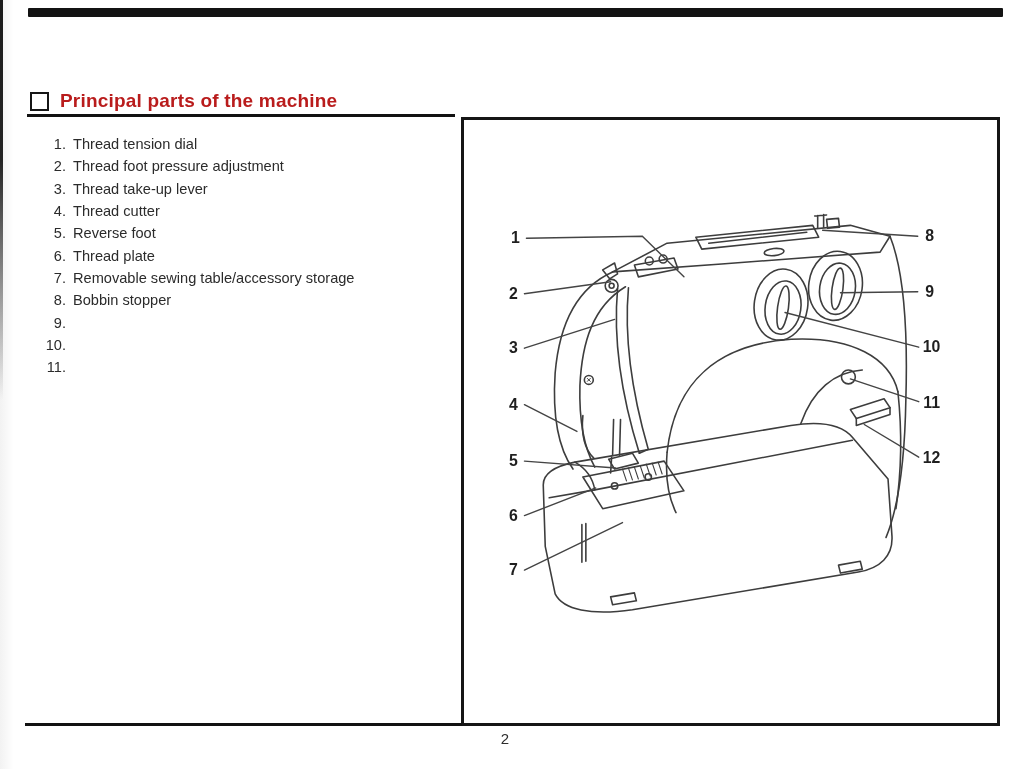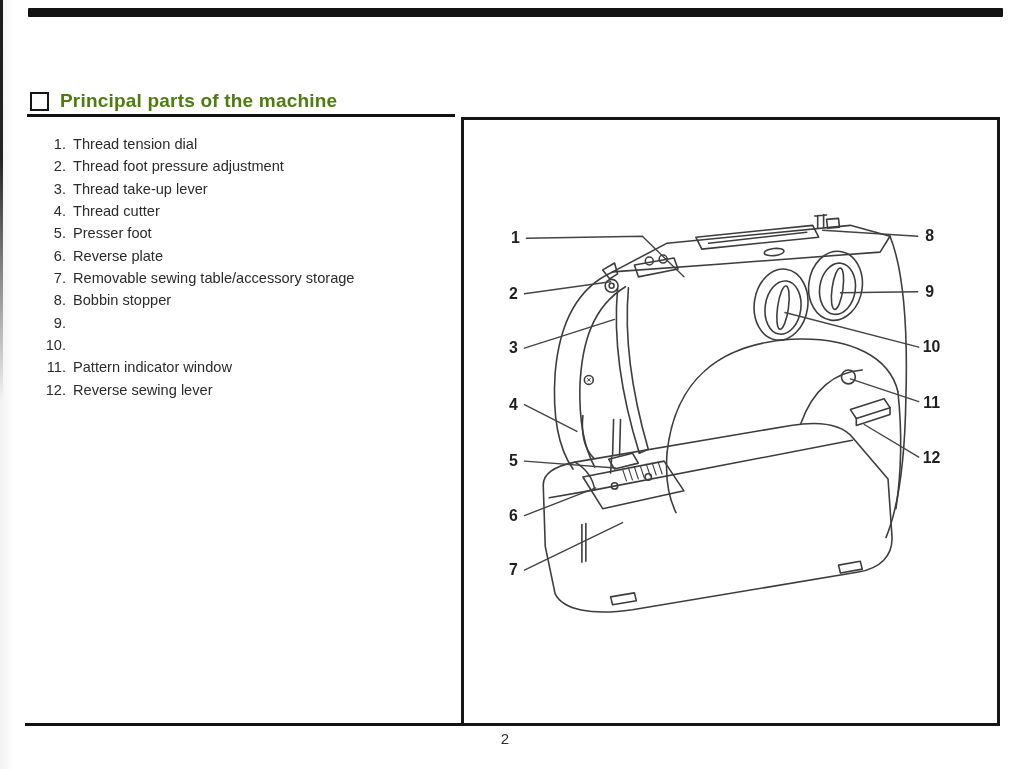--- a/index.html
+++ b/index.html
@@ -27,21 +27,21 @@
   
   .title-row{
     position:absolute;left:30px;top:90px;display:flex;align-items:center;
   }
   .checkbox-glyph{
     display:inline-block;width:15px;height:15px;
     border:2.2px solid #161616;margin-right:11px;margin-top:1px;
     background:#fff;
   }
   .page-title{
-    font-size:19px;font-weight:bold;letter-spacing:0.2px;color:#4d7c0f;
+    font-size:19px;font-weight:bold;letter-spacing:0.2px;color:#b91c1c;
     margin:0;
   }
   .title-rule{
     position:absolute;left:27px;top:114px;width:428px;height:3px;background:#121212;
   }
   
   .parts-list{
     position:absolute;left:38px;top:133px;width:420px;
     font-size:14.6px;line-height:22.35px;color:#2b2b2b;
   }
@@ -90,47 +90,42 @@
     <div class="part-row">
         <span class="part-num">3.</span>
         <span class="part-label">Thread take-up lever</span>
       </div>
     <div class="part-row">
         <span class="part-num">4.</span>
         <span class="part-label">Thread cutter</span>
       </div>
     <div class="part-row">
         <span class="part-num">5.</span>
-        <span class="part-label">Presser foot</span>
+        <span class="part-label">Reverse foot</span>
       </div>
     <div class="part-row">
         <span class="part-num">6.</span>
-        <span class="part-label">Reverse plate</span>
+        <span class="part-label">Thread plate</span>
       </div>
     <div class="part-row">
         <span class="part-num">7.</span>
         <span class="part-label">Removable sewing table/accessory storage</span>
       </div>
     <div class="part-row">
         <span class="part-num">8.</span>
         <span class="part-label">Bobbin stopper</span>
       </div>
     <div class="part-row">
         <span class="part-num">9.</span>
       </div>
     <div class="part-row">
         <span class="part-num">10.</span>
       </div>
     <div class="part-row">
         <span class="part-num">11.</span>
-        <span class="part-label">Pattern indicator window</span>
-      </div>
-    <div class="part-row">
-        <span class="part-num">12.</span>
-        <span class="part-label">Reverse sewing lever</span>
       </div>
   </div>
 
   <div class="diagram-frame">
     <svg viewBox="0 0 538 608">
 
       <g stroke="#3d3d3d" stroke-width="1.6" fill="none" stroke-linejoin="round" stroke-linecap="round">
 
         <path d="M150 153 L205 124 L390 106 L430 117"></path>
         <path d="M150 153 L260 145 L420 133 L430 117"></path>

